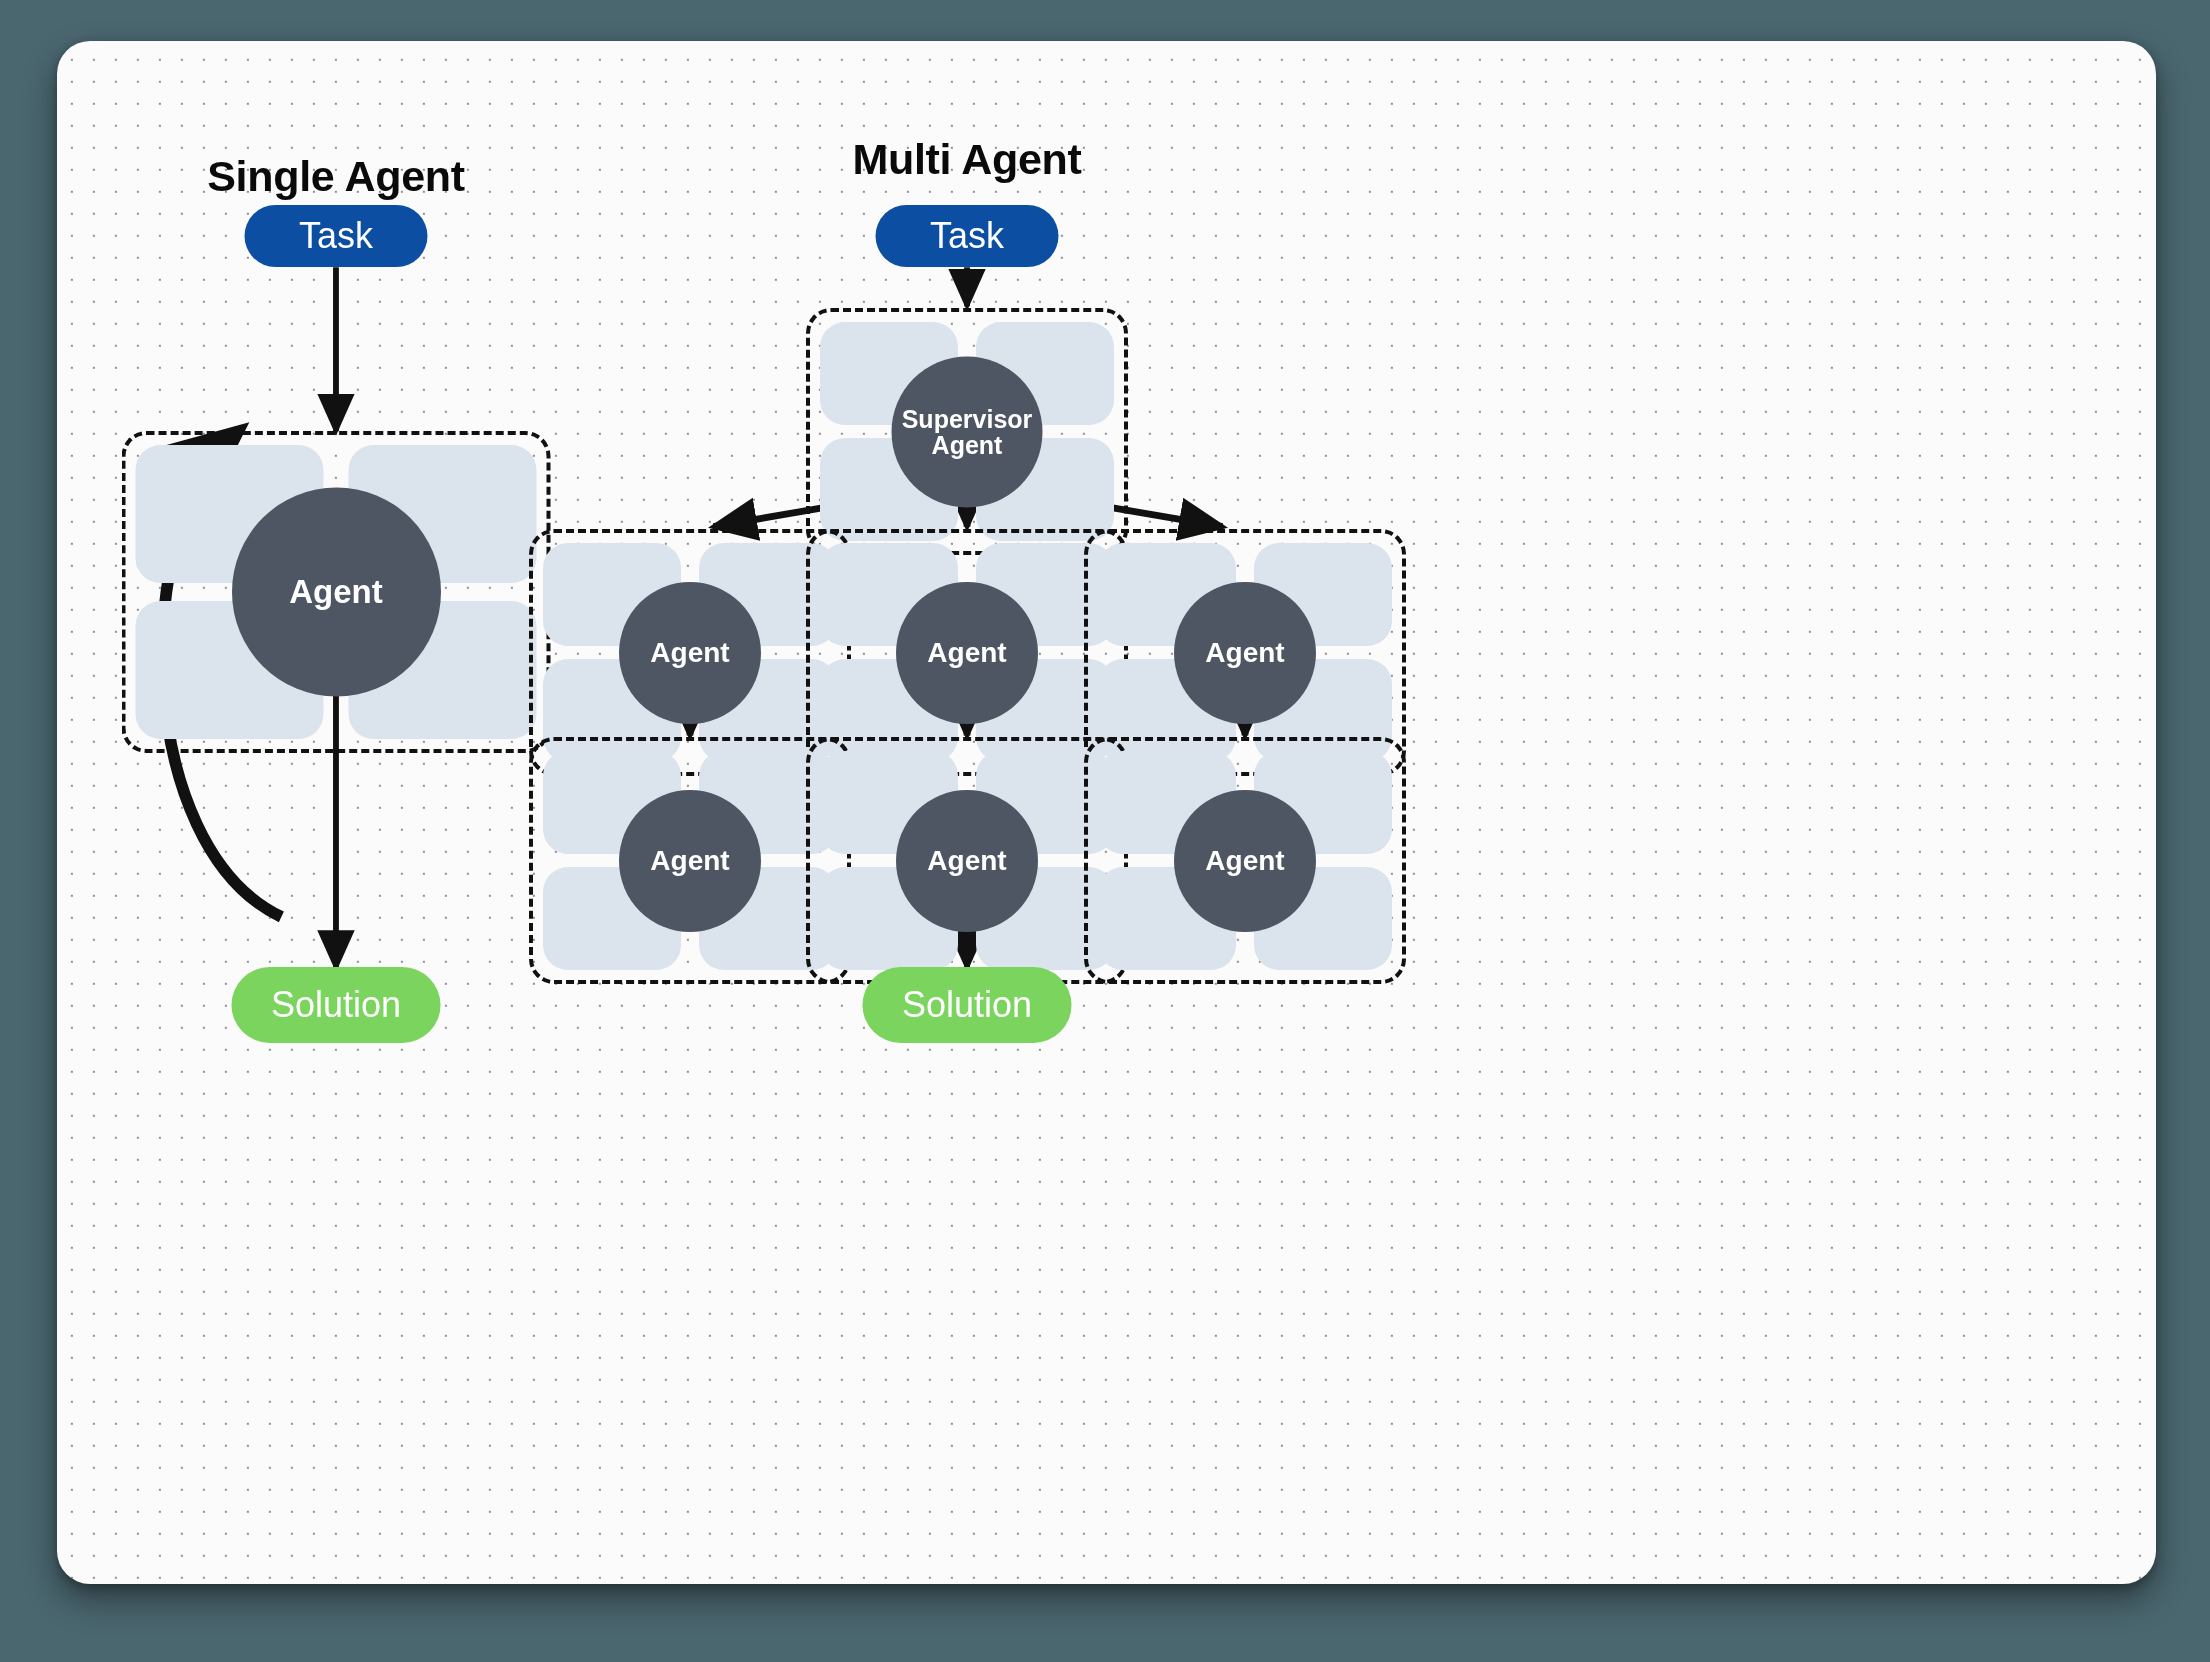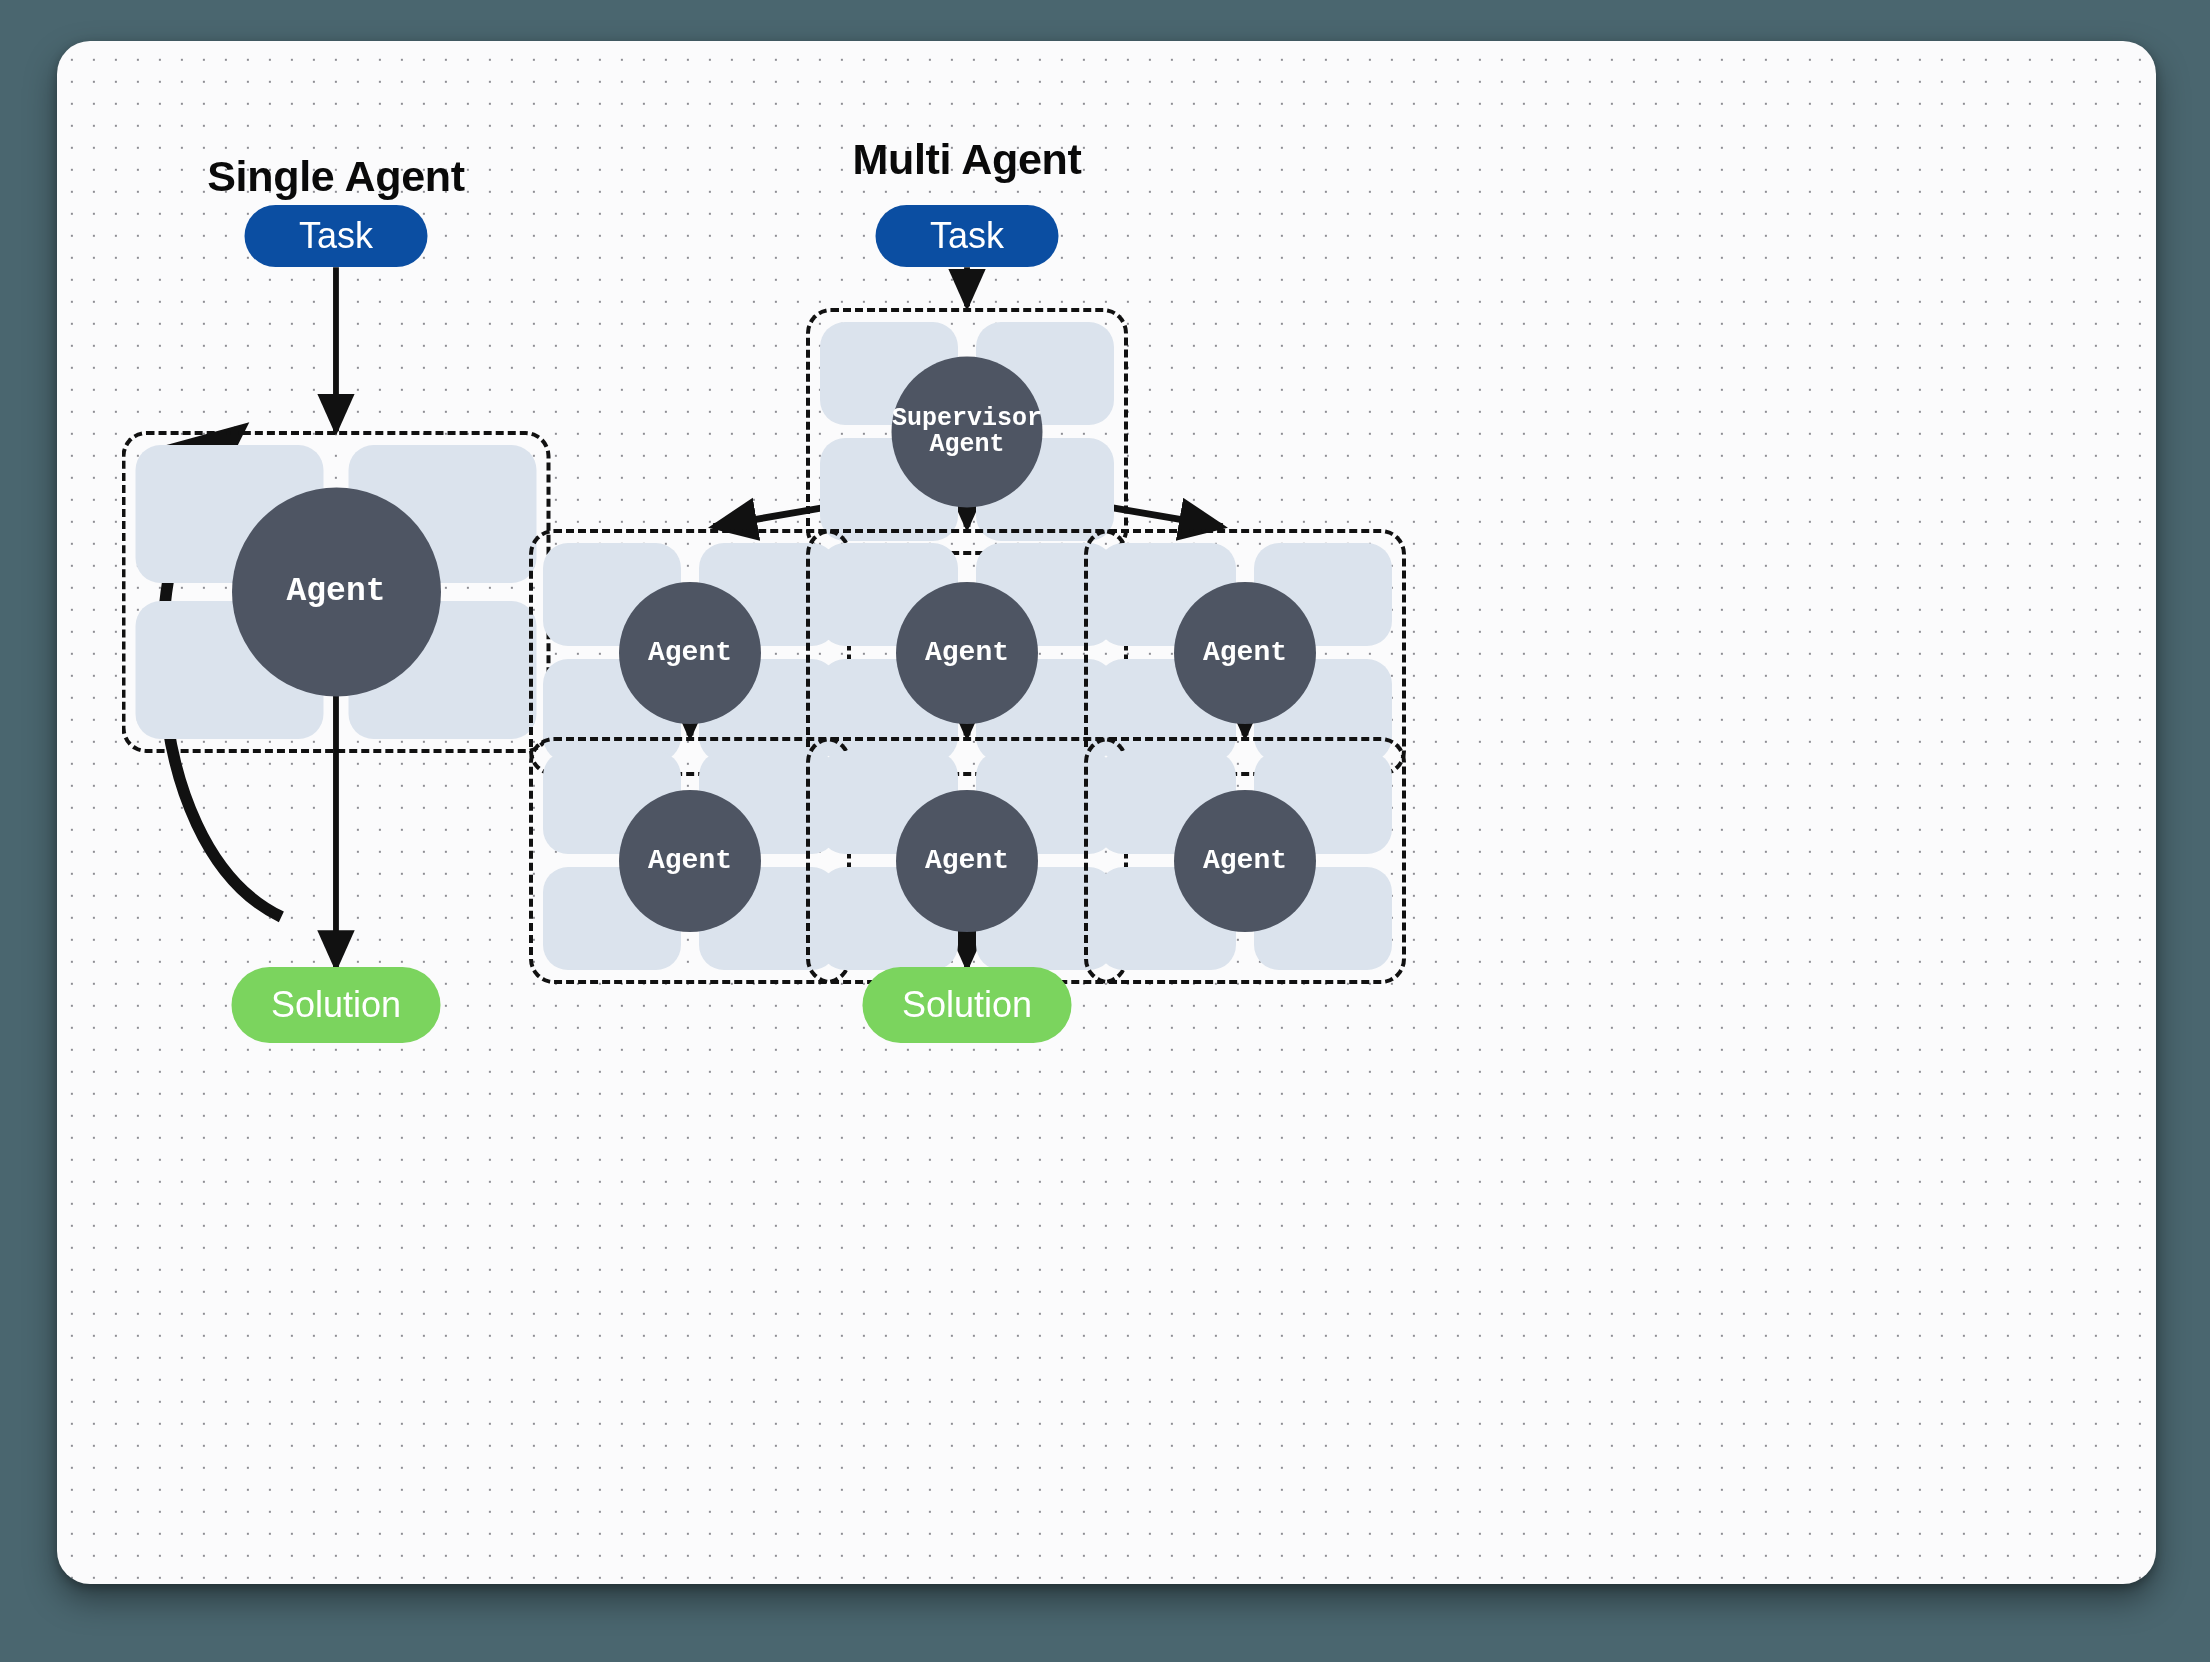--- a/index.html
+++ b/index.html
@@ -68,21 +68,20 @@
     left:50%;top:50%;
     transform:translate(-50%,-50%);
     background:#4e5563;
     border-radius:50%;
     display:flex;align-items:center;justify-content:center;
     text-align:center;
     color:#ffffff;
     font-weight:bold;
     line-height:1.05;
     box-sizing:border-box;
-    font-family:Liberation Mono, monospace;
   }
   
   .g-big{width:429px;height:322px;}
   .g-big .core{width:209px;height:209px;font-size:33px;}
   .g-sup{width:322px;height:247px;}
   .g-sup .core{width:151px;height:151px;font-size:25px;}
   .g-mid{width:322px;height:247px;}
   .g-mid .core{width:142px;height:142px;font-size:28px;}
 
   svg.edges{

